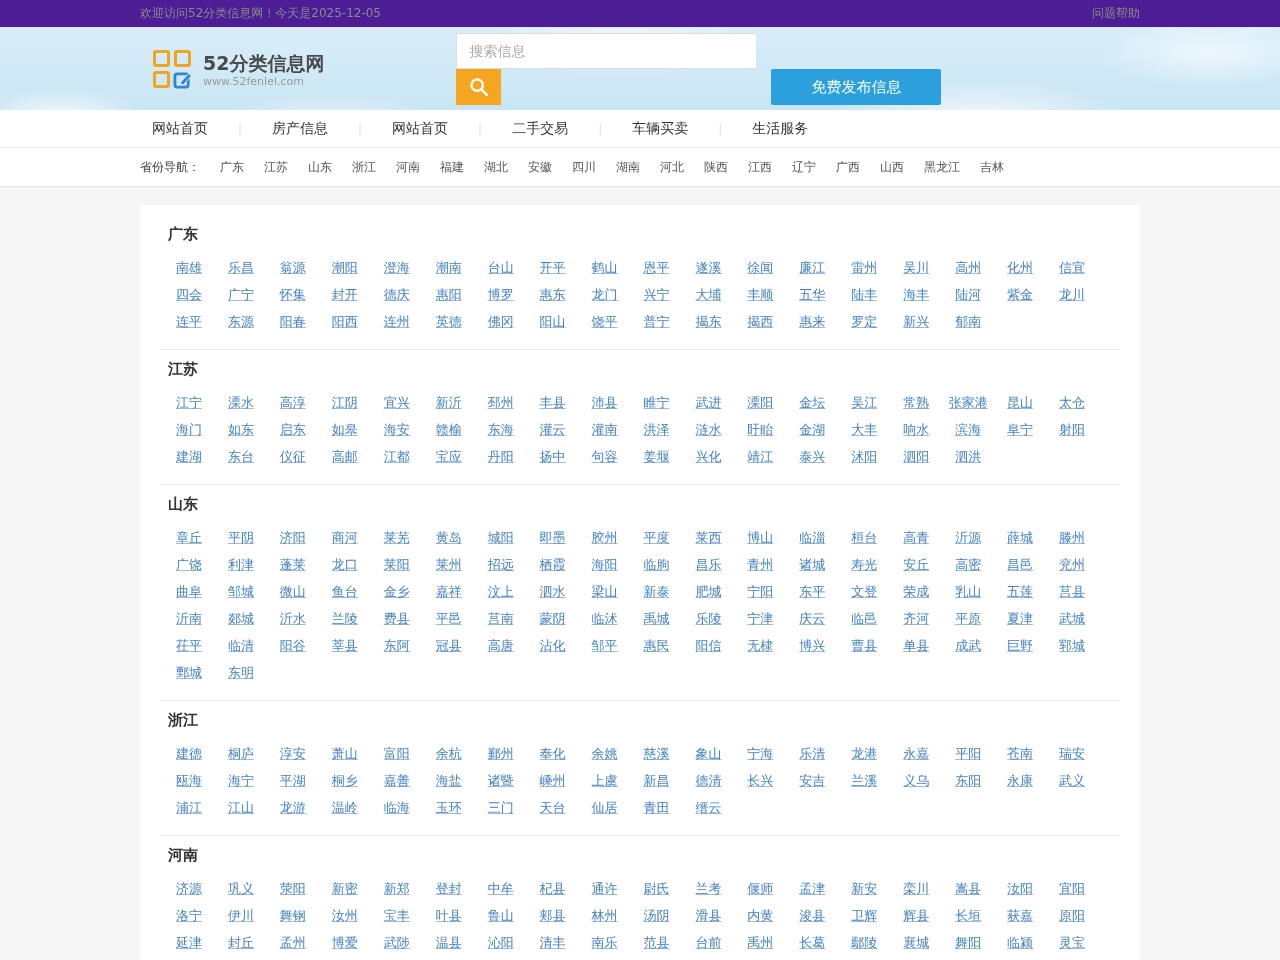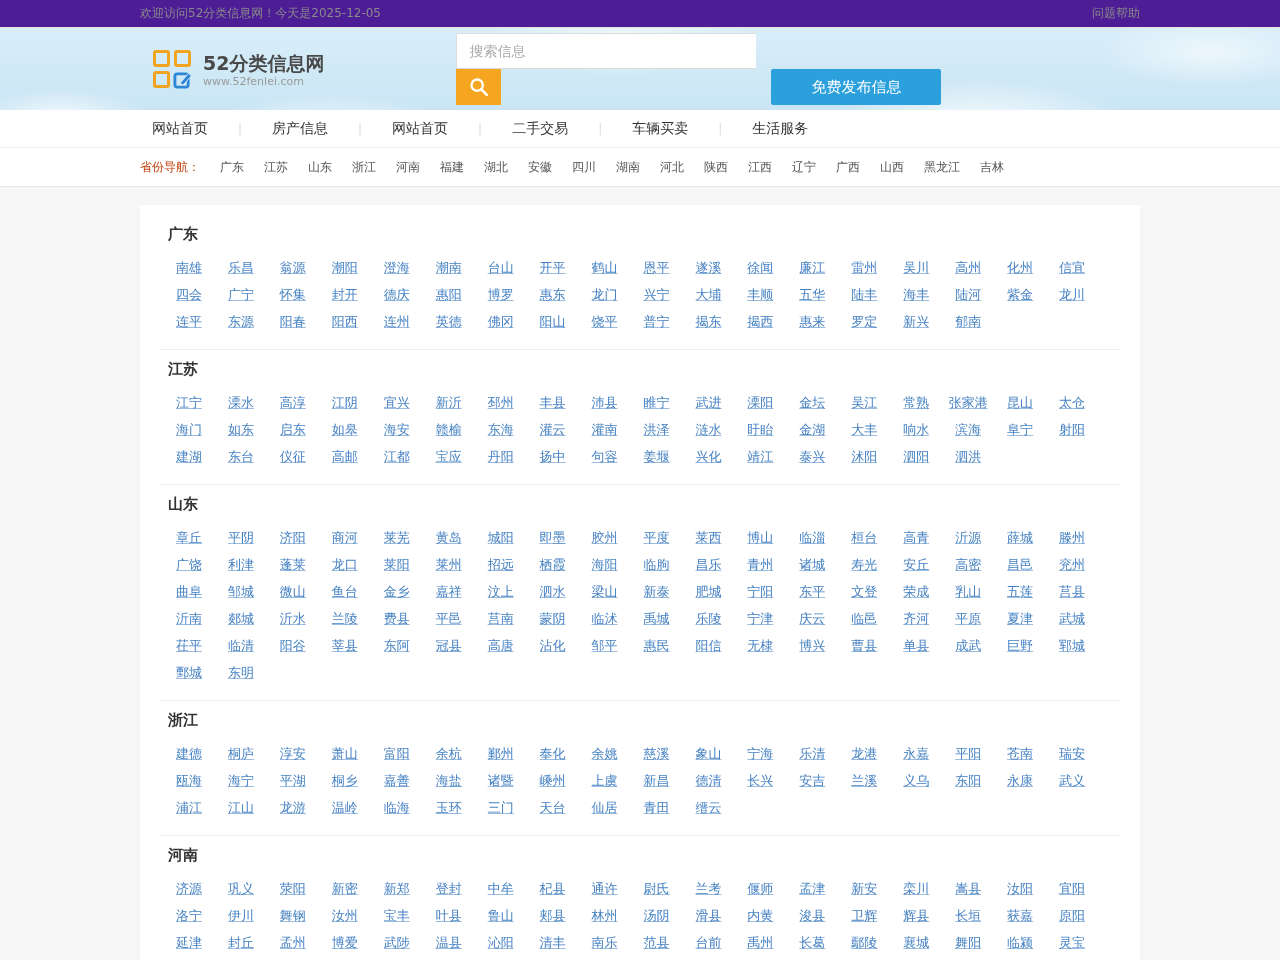--- a/index.html
+++ b/index.html
@@ -53,21 +53,21 @@
   
   .mainnav { height:38px; background:#fff; border-bottom:1px solid #ececec; }
   .mainnav .container { height:100%; display:flex; align-items:center; }
   .mainnav a { font-size:14px; color:#333; text-decoration:none; margin:0 30px; cursor:pointer; }
   .mainnav a:first-child { margin-left:12px; }
   .nav-sep { color:#ddd; font-size:12px; }
 
   
   .provnav { height:39px; background:#fff; border-bottom:1px solid #e3e3e3; }
   .provnav .container { height:100%; display:flex; align-items:center; gap:20px; font-size:12px; }
-  .provnav .label { color:#c2410c; }
+  .provnav .label { color:#404040; }
   .provnav a { color:#555; text-decoration:none; cursor:pointer; white-space:nowrap; }
 
   
   .content { width:1000px; margin:18px auto 0; background:#fff; padding-top:10px; }
   .section { margin:0 20px; padding:10px 0 14px; border-bottom:1px solid #ededed; }
   .section:last-child { border-bottom:none; }
   .sec-title { font-size:15px; font-weight:bold; color:#333; margin:0 0 10px 8px; }
   .city-grid {
     display:grid; grid-template-columns:repeat(18,1fr);
     grid-auto-rows:27px; align-items:center; justify-items:center;

